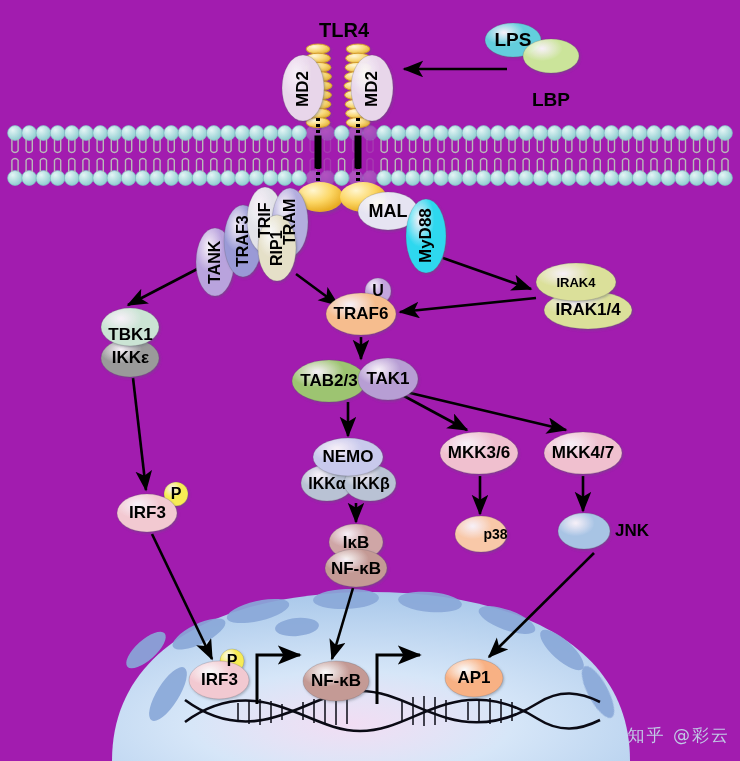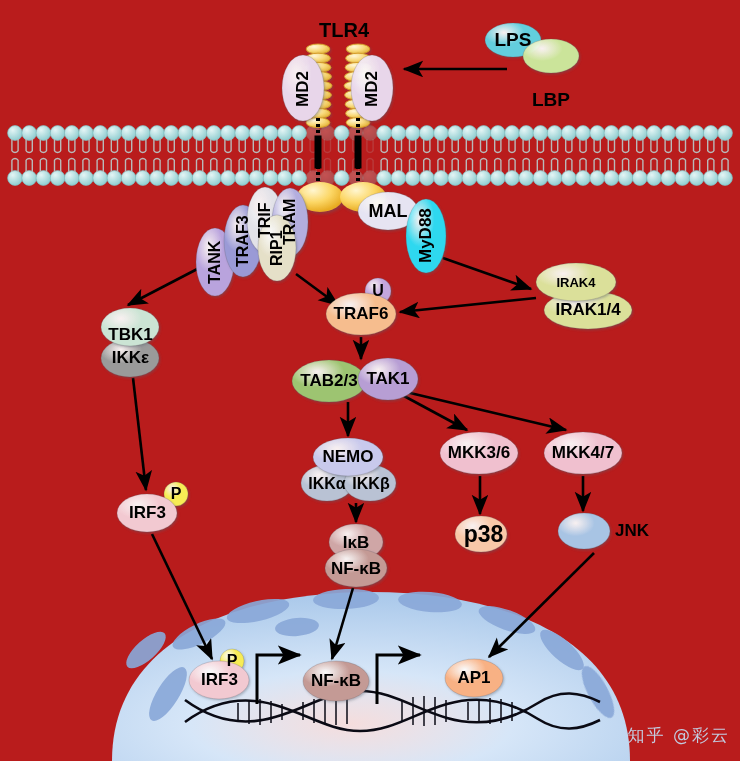--- a/index.html
+++ b/index.html
@@ -1,17 +1,17 @@
 <!DOCTYPE html>
 <html><head>
 <meta charset="utf-8">
 <style>
   html,body{margin:0;padding:0;background:#ffffff;}
   body{font-family:"Liberation Sans",sans-serif;}
-  #stage{position:relative;width:740px;height:761px;background:#b91c1c;overflow:hidden;}
+  #stage{position:relative;width:740px;height:761px;background:#a21caf;overflow:hidden;}
   svg.layer{position:absolute;left:0;top:0;width:740px;height:761px;}
   .nd{position:absolute;display:flex;align-items:center;justify-content:center;
       text-align:center;font-weight:bold;color:#000;white-space:nowrap;
       font-family:"Liberation Sans",sans-serif;}
   .vert{writing-mode:vertical-rl;transform:rotate(180deg);}
   #wm{position:absolute;right:10px;bottom:14px;color:#c3d3e8;font-size:17px;
       font-family:"DejaVu Sans",sans-serif;letter-spacing:2px;opacity:.95;margin-left:32px;}
 </style>
 </head>
 <body>
@@ -804,21 +804,21 @@
   <div class="nd" style="left:359px;top:368px;width:58px;height:22px;font-size:17px;">TAK1</div>
 
   <div class="nd" style="left:314px;top:446px;width:68px;height:22px;font-size:17px;">NEMO</div>
   <div class="nd" style="left:302px;top:473px;width:50px;height:22px;font-size:16px;">IKKα</div>
   <div class="nd" style="left:346px;top:473px;width:50px;height:22px;font-size:16px;">IKKβ</div>
   <div class="nd" style="left:331px;top:532px;width:50px;height:22px;font-size:17px;">IκB</div>
   <div class="nd" style="left:324px;top:558px;width:64px;height:22px;font-size:17px;">NF-κB</div>
 
   <div class="nd" style="left:440px;top:442px;width:78px;height:22px;font-size:17px;">MKK3/6</div>
   <div class="nd" style="left:544px;top:442px;width:78px;height:22px;font-size:17px;">MKK4/7</div>
-  <div class="nd" style="left:456px;top:523px;width:55px;height:22px;font-size:23px;">p38</div>
+  <div class="nd" style="left:456px;top:523px;width:55px;height:22px;font-size:14px;padding-left:12px;">p38</div>
   <div class="nd" style="left:559px;top:520px;width:50px;height:22px;font-size:17px;margin-left:48px;">JNK</div>
 
   <div class="nd" style="left:191px;top:669px;width:57px;height:22px;font-size:17px;">IRF3</div>
   <div class="nd" style="left:223px;top:651px;width:18px;height:20px;font-size:16px;">P</div>
   <div class="nd" style="left:304px;top:670px;width:64px;height:22px;font-size:17px;">NF-κB</div>
   <div class="nd" style="left:449px;top:667px;width:50px;height:22px;font-size:17px;">AP1</div>
 
   <div id="wm">知乎 @彩云</div>
 </div>
 

